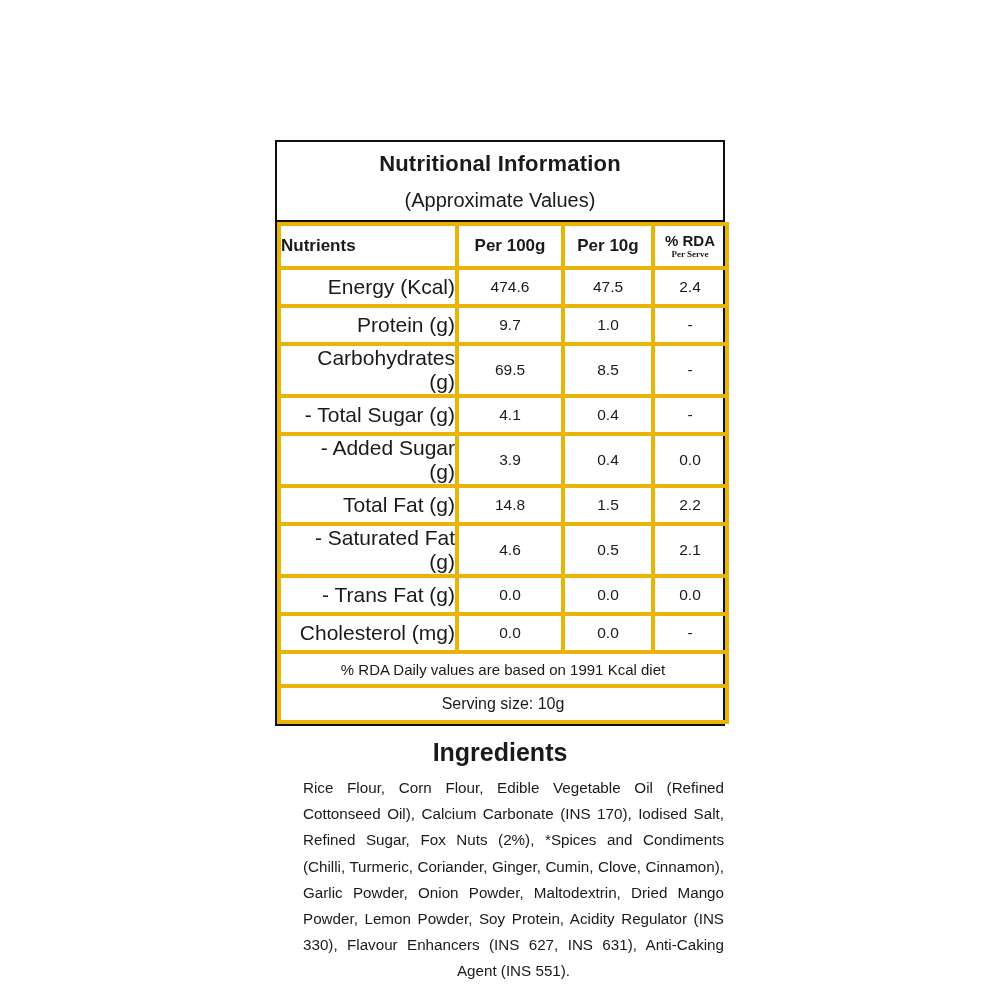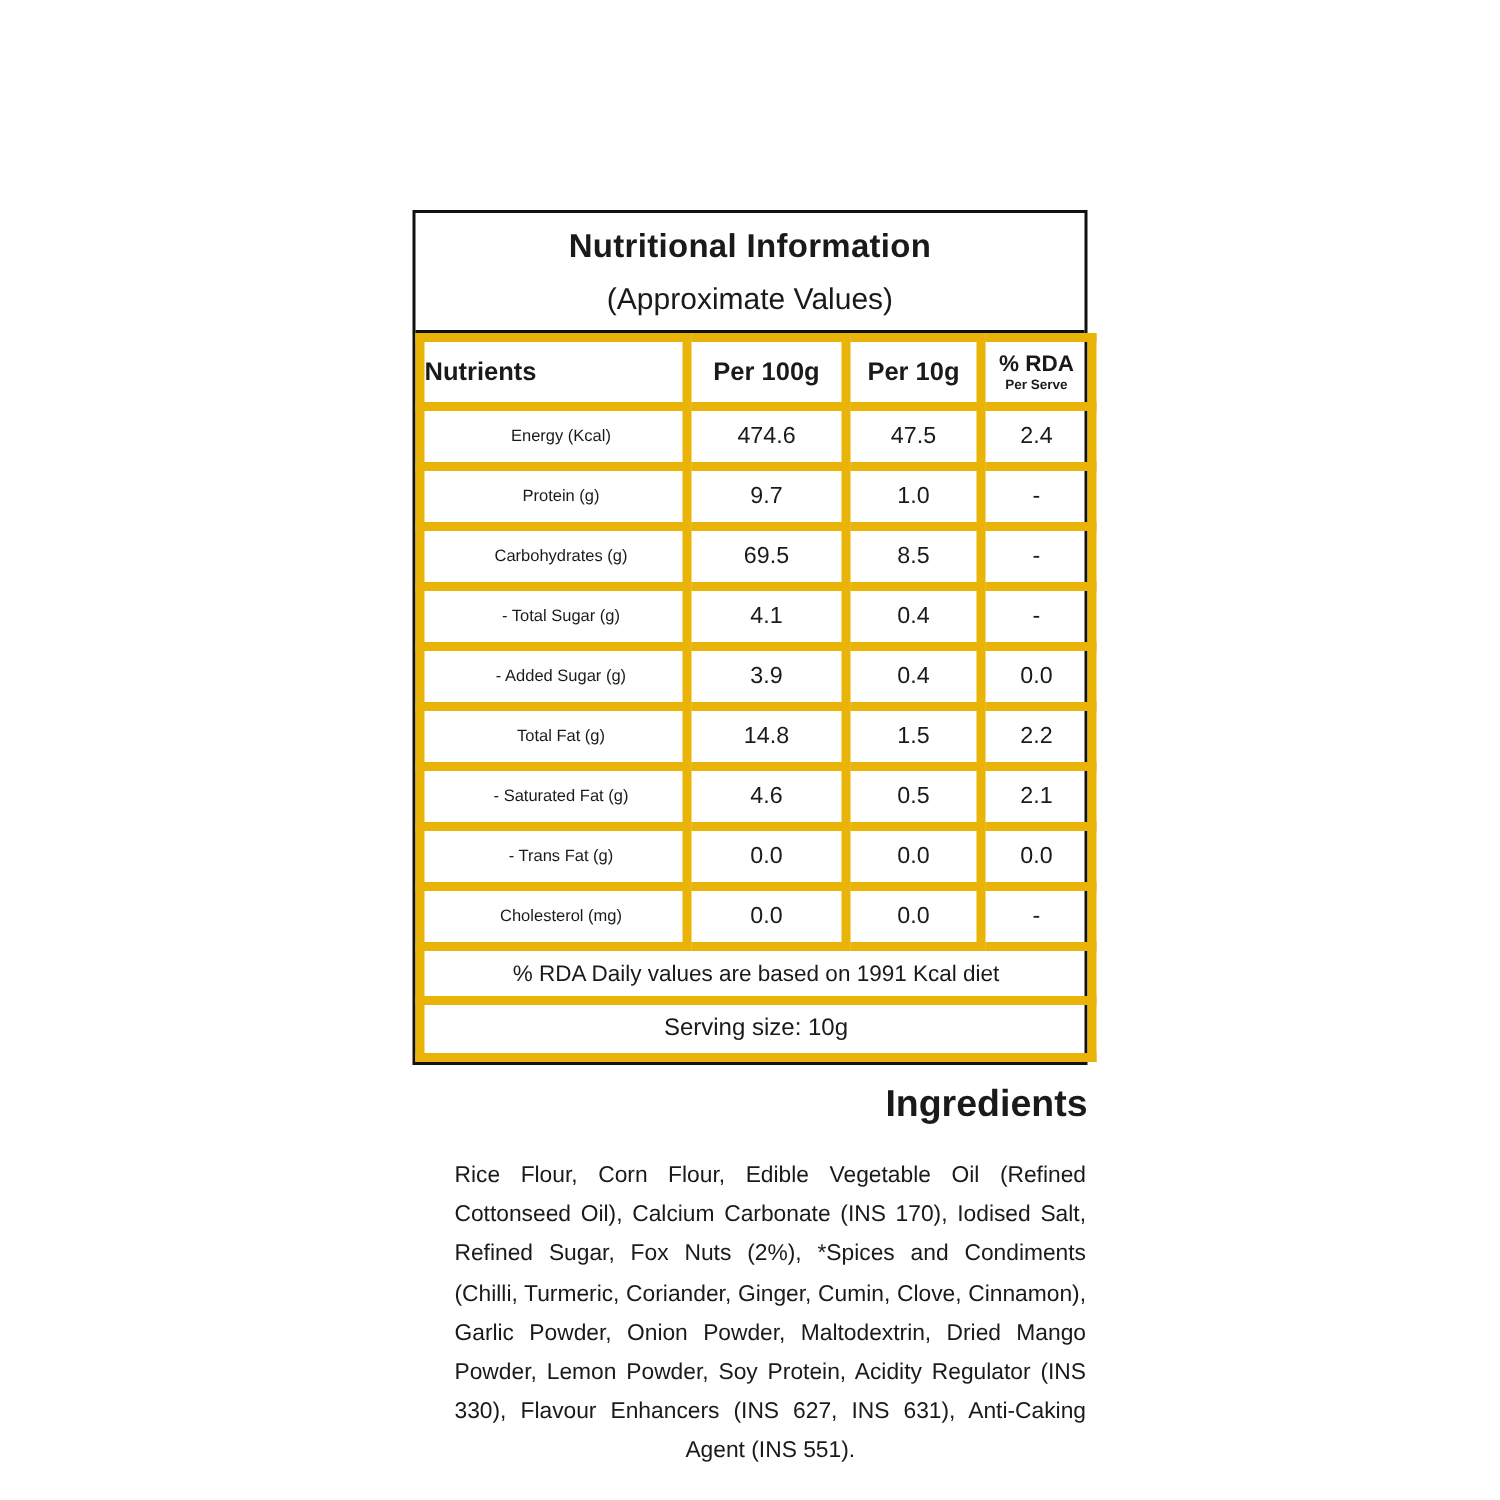--- a/index.html
+++ b/index.html
@@ -43,21 +43,21 @@
     font-size: 20px;
     margin-top: 14px;
     font-weight: normal;
   }
   table.nut-table {
     border-collapse: collapse;
     width: 100%;
     table-layout: fixed;
   }
   table.nut-table td, table.nut-table th {
-    border: 6px solid #eab308;
+    border: 4px solid #eab308;
     padding: 0;
     font-weight: normal;
   }
   table.nut-table th {
     font-size: 17px;
     font-weight: bold;
     height: 40px;
     vertical-align: middle;
   }
   .col-nutrient { width: 178px; }
@@ -68,26 +68,26 @@
   th.h-nutrient {
     text-align: left;
     padding-left: 10px;
   }
   th.h-per100, th.h-per10 { text-align: center; }
   th.h-rda {
     text-align: center;
     line-height: 1.0;
   }
   .rda-main { font-size: 15px; font-weight: bold; display: block; }
-  .rda-sub { font-size: 9px; font-weight: bold; display: block; margin-top: 2px;}
+  .rda-sub { font-size: 9px; font-weight: bold; display: block; margin-top: 2px; font-family: Liberation Serif, serif;}
 
   table.nut-table td.name {
-    text-align: center;
+    text-align: right;
     padding-left: 10px;
-    font-size: 11px;
+    font-size: 21px;
     height: 34px;
   }
   table.nut-table td.val {
     text-align: center;
     font-size: 15.5px;
     height: 34px;
   }
   td.footnote {
     text-align: center;
     font-size: 15px;
@@ -98,24 +98,24 @@
     font-size: 16px;
     height: 32px;
   }
 
   
   .ingredients-block {
     width: 450px;
     margin-top: 12px;
   }
   .ing-title {
-    text-align: right;
+    text-align: center;
     font-size: 25px;
     font-weight: bold;
-    margin-bottom: 20px;
+    margin-bottom: 8px;
   }
   .ing-body {
     font-size: 15.2px;
     line-height: 1.72;
     text-align: justify;
     text-align-last: center;
     padding: 0 1px;
     color: #1a1a1a;
     margin-left: 27px;
   }

